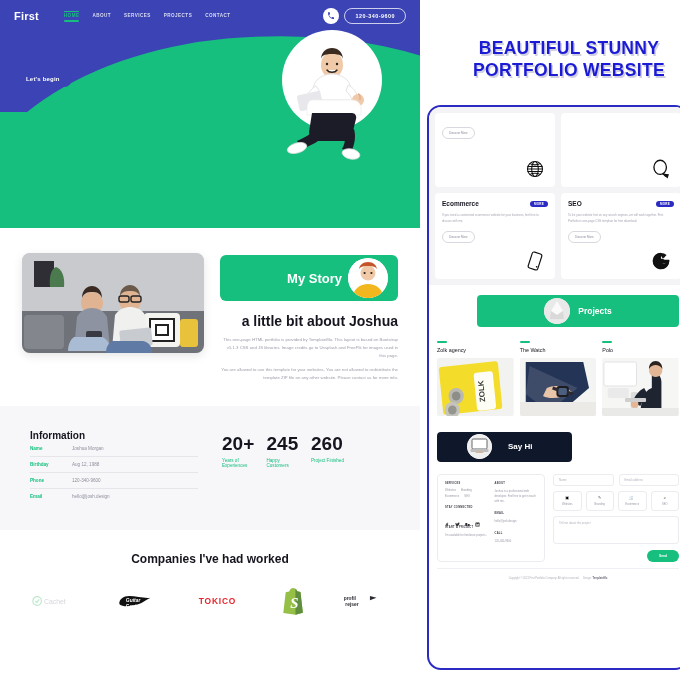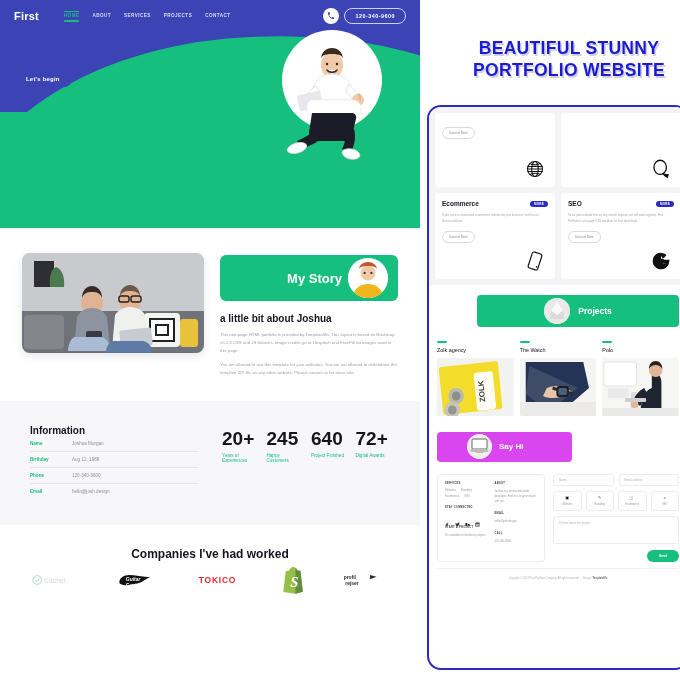--- a/index.html
+++ b/index.html
@@ -100,33 +100,33 @@
     border-radius: 11px; padding: 5px 12px; font-size: 6px; font-weight: bold;
     border: none; cursor: pointer; letter-spacing: .2px;
   }
 
   
   .story { padding: 25px 22px 18px; display: flex; gap: 16px; background: #fff; }
   .story-img {
     width: 182px; height: 100px; border-radius: 8px; overflow: hidden; flex: none;
     box-shadow: 0 3px 10px rgba(0,0,0,.1); position: relative;
   }
-  .story-right { flex: 1; padding-top: 2px; }
+  .story-right { flex: 1; padding-top: 2px; text-align: right; }
   .story-banner {
     background: #17bf7e; border-radius: 6px; height: 46px; position: relative;
     display: flex; align-items: center; justify-content: flex-end; padding-right: 10px;
   }
   .story-banner-title {
     color: #fff; font-size: 13px; font-weight: bold; margin-right: 46px;
   }
   .story-avatar {
     position: absolute; right: 10px; top: 50%; transform: translateY(-50%);
     width: 40px; height: 40px; border-radius: 50%; background: #fff; overflow: hidden;
   }
-  .story-head { font-size: 10px; font-weight: bold; color: #15151f; margin: 12px 0 7px; }
+  .story-head { font-size: 14px; font-weight: bold; color: #15151f; margin: 12px 0 7px; }
   .story-p {
     font-size: 4.3px; line-height: 1.85; color: #9b9bab; margin-bottom: 6px;
   }
 
   
   .info-section {
     background: #f7f7f9; padding: 24px 30px 26px; display: flex; gap: 24px;
   }
   .info-left { width: 168px; }
   .info-title { font-size: 10px; font-weight: bold; color: #15151f; }
@@ -145,21 +145,21 @@
     row-gap: 20px; column-gap: 10px; padding-top: 4px;
   }
   .stat-num { font-size: 19px; font-weight: bold; color: #15151f; line-height: 1; }
   .stat-label { font-size: 4.6px; color: #17bf7e; margin-top: 5px; }
 
   
   .companies { padding: 22px 20px 26px; text-align: center; background: #fff; }
   .companies-title { font-size: 12px; font-weight: bold; color: #15151f; }
   .logos {
     display: flex; align-items: center; justify-content: space-between;
-    margin-top: 6px; padding: 0 12px;
+    margin-top: 22px; padding: 0 12px;
   }
   .logo { height: 26px; display: flex; align-items: center; justify-content: center; }
 
   
   #right-panel {
     position: absolute; left: 439px; top: 0; width: 260px; height: 680px;
     background: #fff;
   }
   .right-title {
     text-align: center; padding-top: 38px;
@@ -216,22 +216,22 @@
   .proj-banner-title { color: #fff; font-size: 8.5px; font-weight: bold; }
   .proj-grid { display: grid; grid-template-columns: 1fr 1fr 1fr; gap: 6px; }
   .proj-card { background: #fff; }
   .proj-dash { width: 10px; height: 1.6px; background: #17bf7e; border-radius: 2px; }
   .proj-name { font-size: 5.4px; color: #15151f; margin: 4px 0 5px; }
   .proj-thumb { width: 100%; height: 58px; border-radius: 2px; overflow: hidden; position: relative; }
 
   
   .contact-wrap { background: #fff; padding: 8px 8px 6px; }
   .contact-banner {
-    background: #d946ef; border-radius: 4px; height: 30px;
-    display: flex; align-items: center; gap: 7px; padding-left: 30px;
+    background: #0f172a; border-radius: 4px; height: 30px;
+    display: flex; align-items: center; gap: 16px; padding-left: 30px;
     width: 135px; position: relative; margin-bottom: 12px;
   }
   .contact-banner-avatar {
     width: 25px; height: 25px; border-radius: 50%; background: #eee;
     overflow: hidden; flex: none;
   }
   .contact-banner-title { color: #fff; font-size: 8px; font-weight: bold; }
   .contact-cols { display: flex; gap: 8px; }
   .contact-left {
     width: 108px; border: 0.7px solid #ececf0; border-radius: 4px;
@@ -405,26 +405,22 @@
     <div class="stats-grid">
       <div>
         <div class="stat-num">20+</div>
         <div class="stat-label">Years of Experiences</div>
       </div>
       <div>
         <div class="stat-num">245</div>
         <div class="stat-label">Happy Customers</div>
       </div>
       <div>
-        <div class="stat-num">640</div>
+        <div class="stat-num">260</div>
         <div class="stat-label">Project Finished</div>
-      </div>
-      <div>
-        <div class="stat-num">72+</div>
-        <div class="stat-label">Digital Awards</div>
       </div>
     </div>
   </div>
 
   <div class="companies">
     <div class="companies-title">Companies I've had worked</div>
     <div class="logos">
       <div class="logo">
         <svg viewBox="0 0 56 16" width="48" height="14">
             <circle cx="6" cy="8" r="5" fill="none" stroke="#bfe8cf" stroke-width="1.4"></circle>

